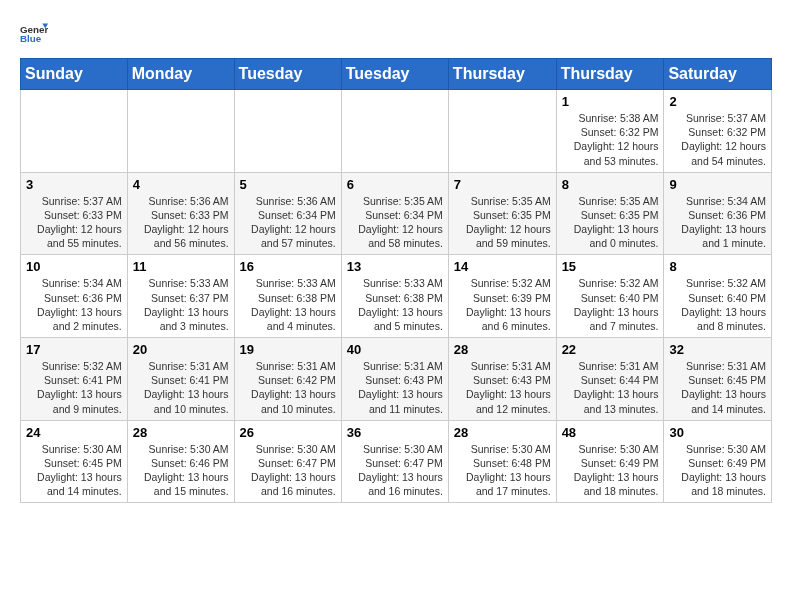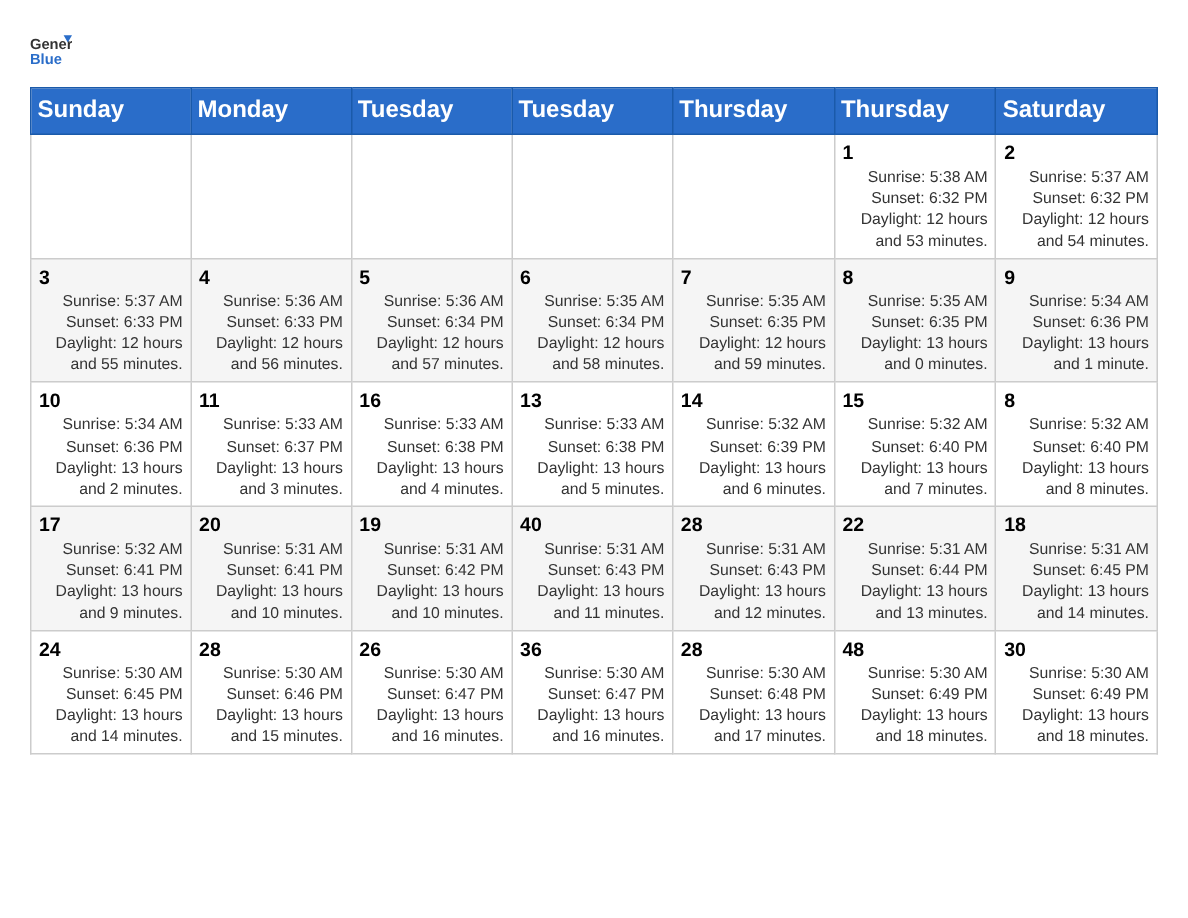--- a/index.html
+++ b/index.html
@@ -246,21 +246,21 @@
 Sunset: 6:43 PM
 Daylight: 13 hours and 12 minutes.</div>
         </td>
         <td>
           <span class="day-num">22</span>
           <div class="day-info" style="white-space: pre-line;">Sunrise: 5:31 AM
 Sunset: 6:44 PM
 Daylight: 13 hours and 13 minutes.</div>
         </td>
         <td>
-          <span class="day-num">18</span>
+          <span class="day-num">32</span>
           <div class="day-info" style="white-space: pre-line;">Sunrise: 5:31 AM
 Sunset: 6:45 PM
 Daylight: 13 hours and 14 minutes.</div>
         </td>
       </tr>
       <tr>
         <td>
           <span class="day-num">24</span>
           <div class="day-info" style="white-space: pre-line;">Sunrise: 5:30 AM
 Sunset: 6:45 PM

